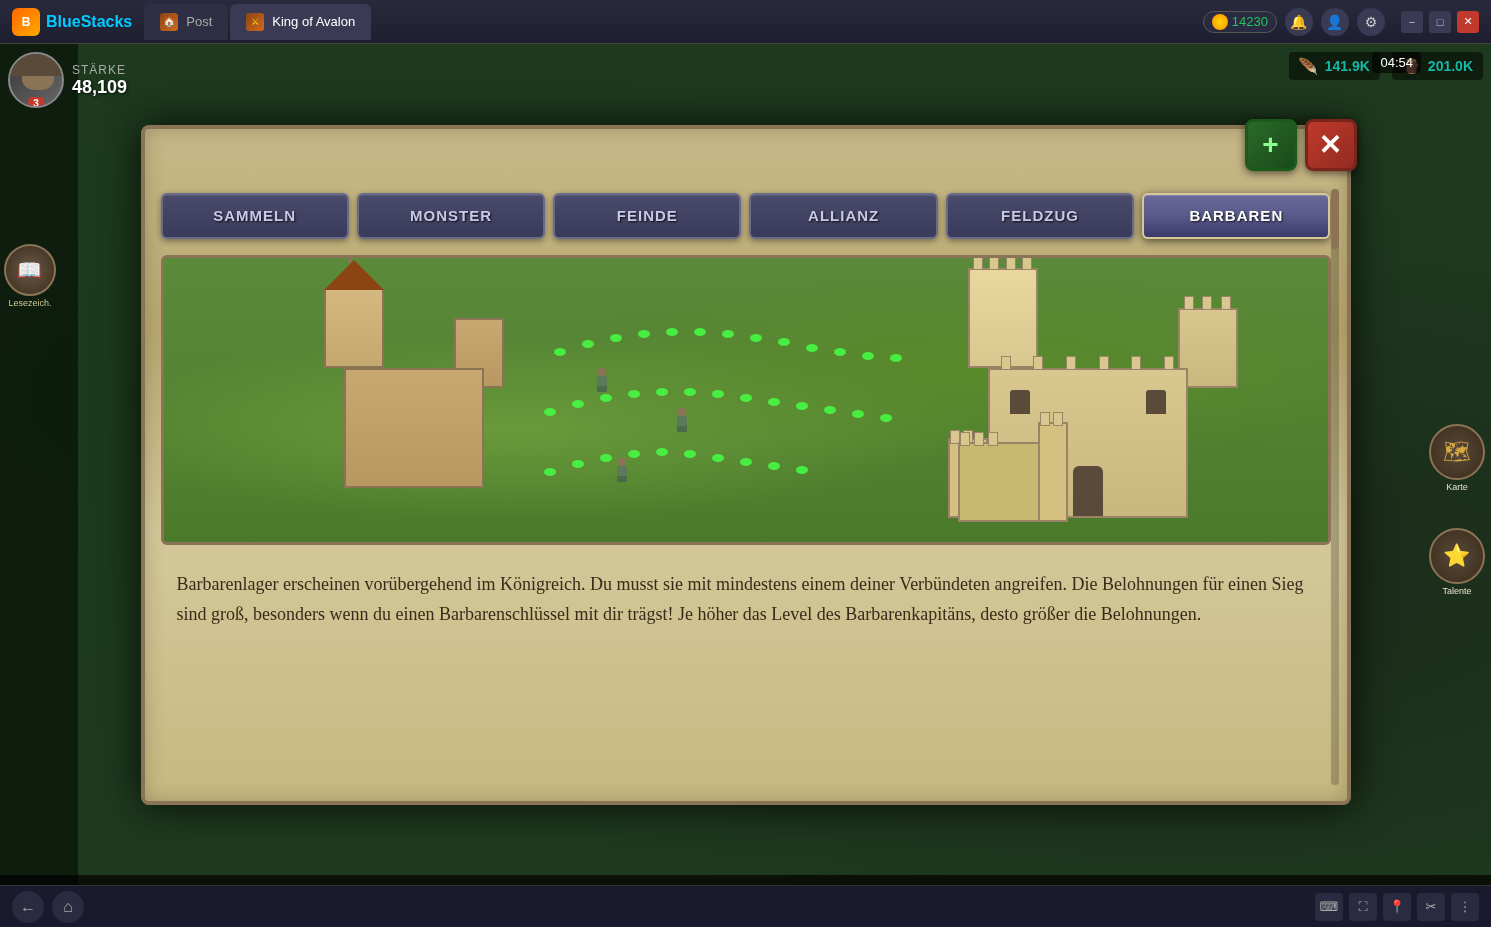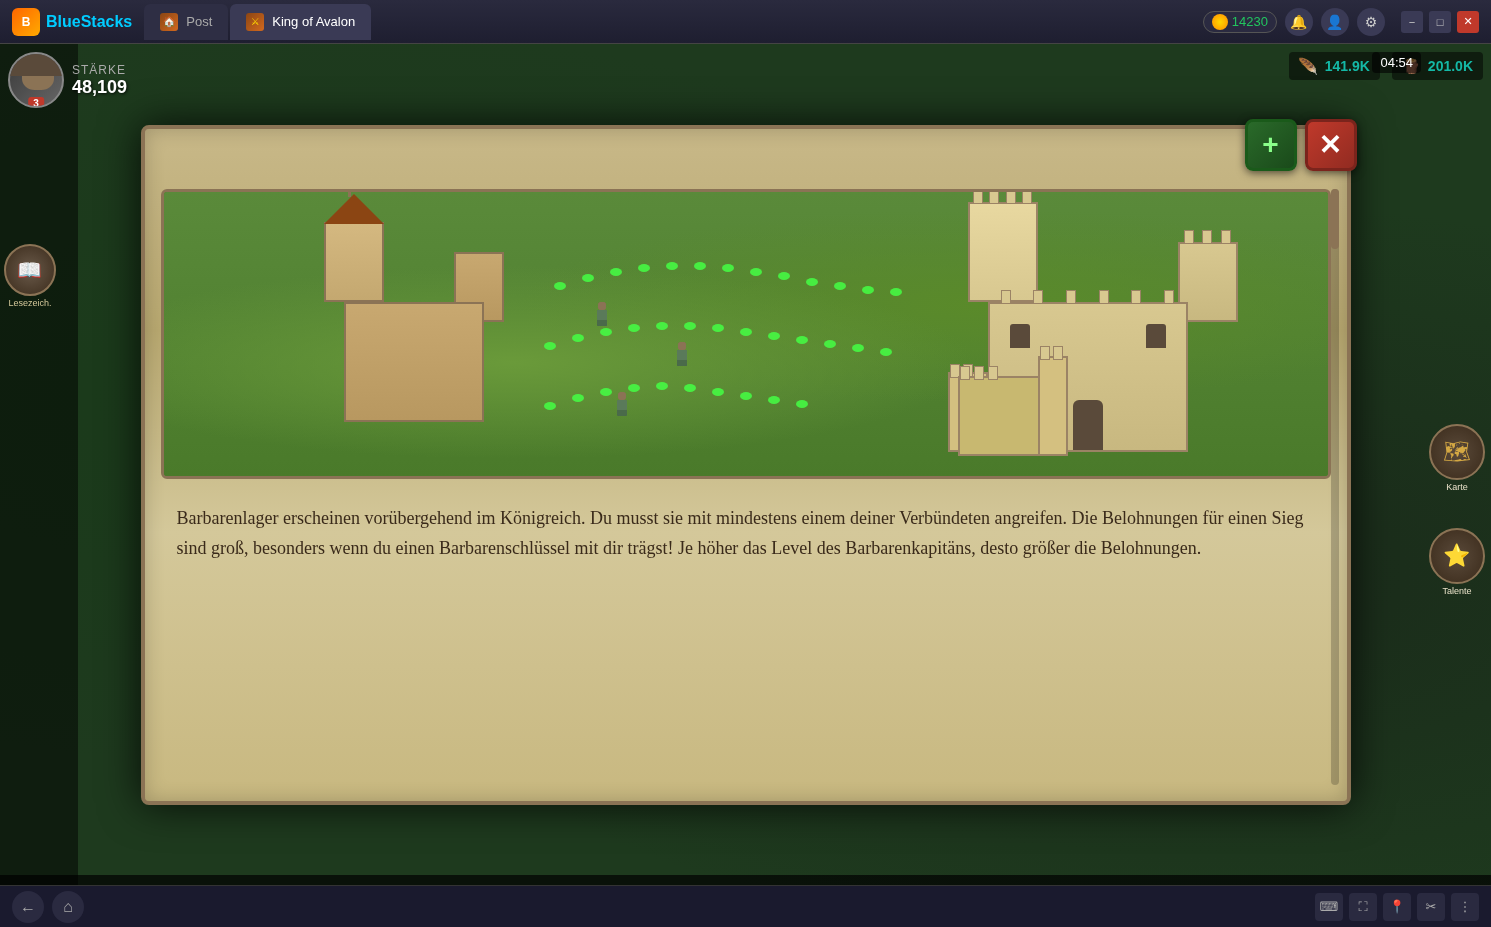--- a/index.html
+++ b/index.html
@@ -744,20 +744,28 @@
   </div>
 
   <div class="modal-overlay">
     <div class="modal">
 
 
       <div class="modal-close">✕</div>
 
       <div class="modal-plus">+</div>
 
+      <div class="modal-tabs">
+        <div class="modal-tab">SAMMELN</div>
+        <div class="modal-tab">MONSTER</div>
+        <div class="modal-tab">FEINDE</div>
+        <div class="modal-tab">ALLIANZ</div>
+        <div class="modal-tab">FELDZUG</div>
+        <div class="modal-tab active">BARBAREN</div>
+      </div>
 
       <div class="modal-image-area">
         <div class="grass-bg"></div>
 
         <div class="castle-left">
           <div class="castle-tower"></div>
           <div class="castle-tower2"></div>
           <div class="castle-main"></div>
           <div class="castle-roof"></div>
           <div class="flag"></div>

